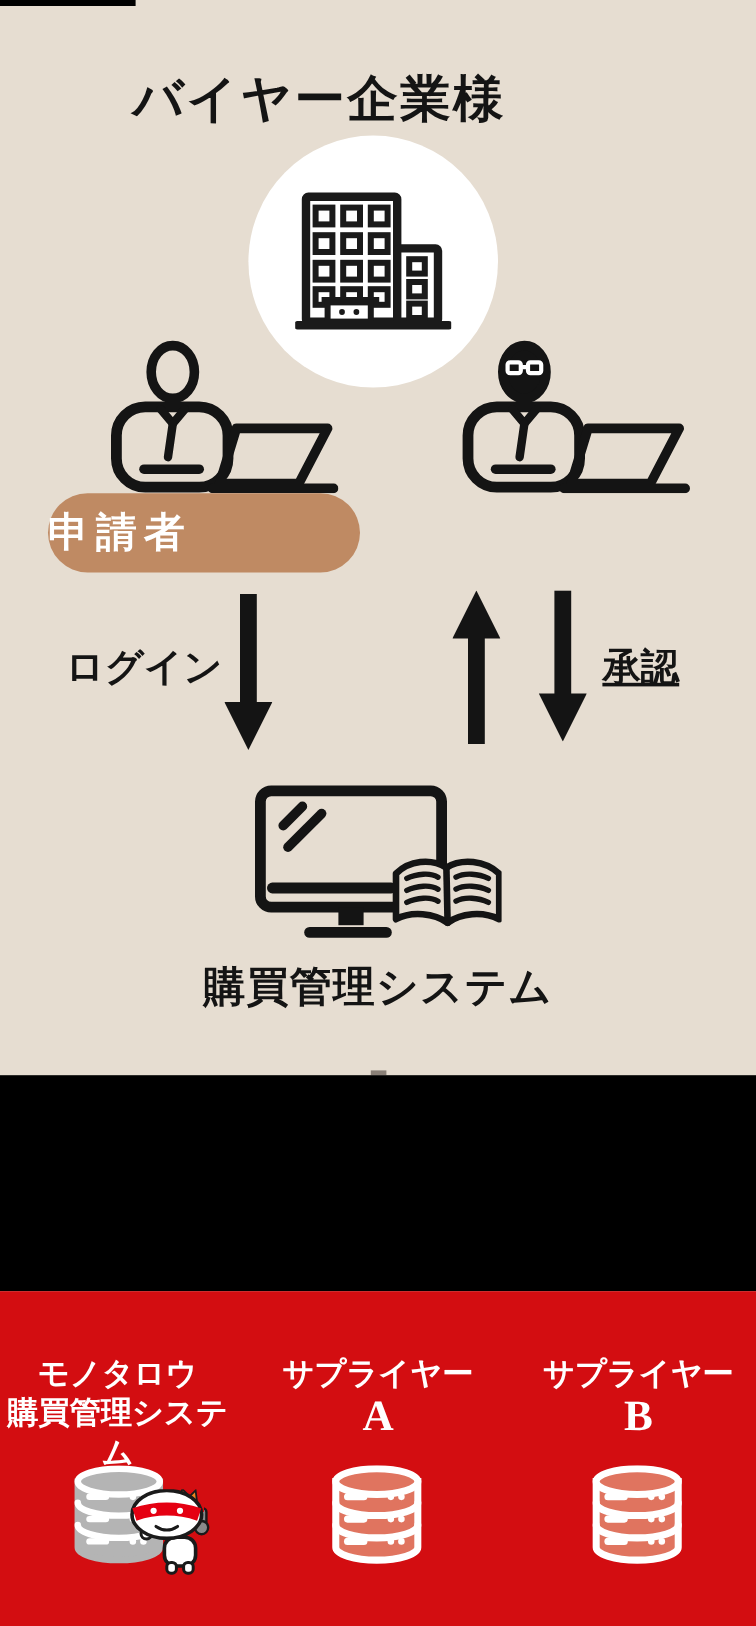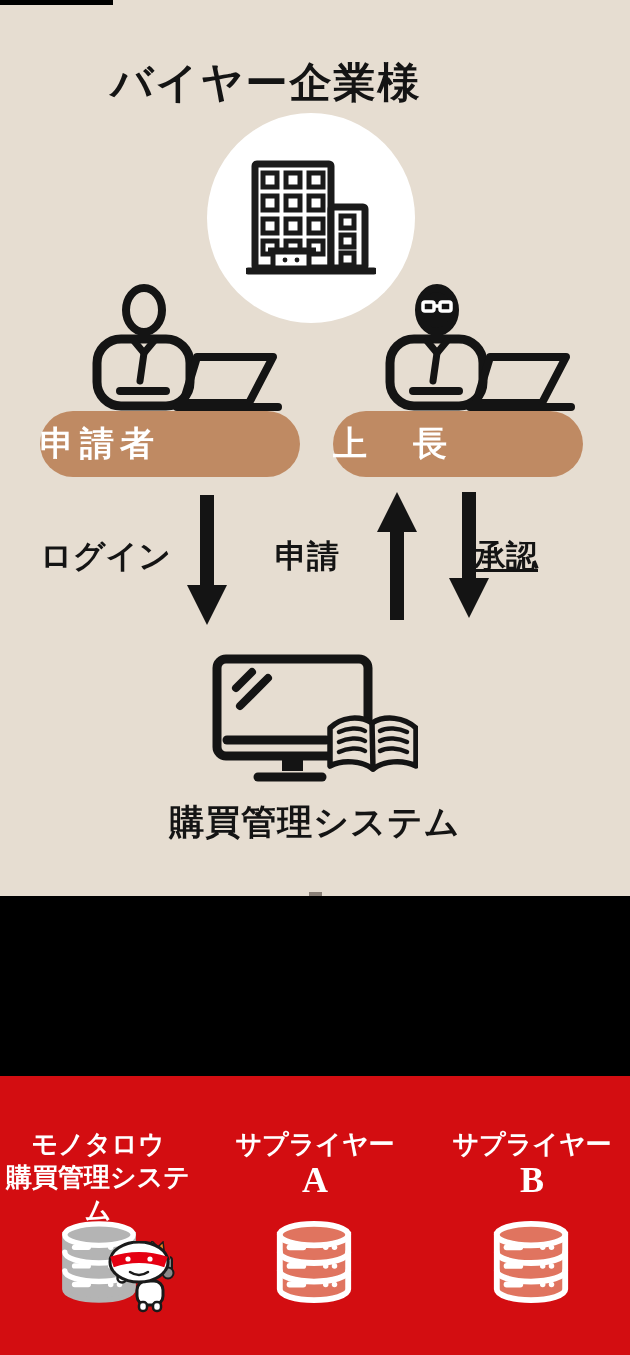--- a/index.html
+++ b/index.html
@@ -15,21 +15,21 @@
   .topbar{left:0;top:0;width:113px;height:5px;background:#000;}
   .title{left:0;top:60px;width:532px;text-align:center;font-size:42px;font-weight:800;
          color:var(--ink);letter-spacing:2px;line-height:1.1;}
   .circle{left:207px;top:113px;width:208px;height:210px;border-radius:50%;background:#fff;
           display:flex;align-items:center;justify-content:center;}
   .pill{top:411px;height:66px;border-radius:33px;background:var(--pill);
         display:flex;align-items:center;justify-content:flex-start;
         color:#fff;font-size:34px;font-weight:800;letter-spacing:6px;}
   .pill.p1{left:40px;width:260px;}
   .pill.p2{left:333px;width:250px;}
-  .flowlabel{top:535px;text-align:left;font-size:32px;font-weight:800;color:var(--ink);}
+  .flowlabel{top:535px;text-align:center;font-size:32px;font-weight:800;color:var(--ink);}
   .fl-login{left:40px;width:160px;}
   .fl-apply{left:275px;width:120px;}
   .fl-approve{left:474px;width:120px;text-decoration:underline;}
   .syslabel{left:0;top:799px;width:630px;text-align:center;font-size:35px;font-weight:800;
             color:var(--ink);letter-spacing:1px;}
   .blackband{left:0;top:896px;width:630px;height:180px;background:var(--black-band);}
   .notch{left:309px;top:892px;width:13px;height:4px;background:var(--notch);}
   .redband{left:0;top:1076px;width:630px;height:279px;background:var(--red-band);}
   .supcol{top:1128px;width:196px;text-align:center;color:#fff;font-weight:800;font-family:Liberation Serif, serif;}
   .supcol .l1{display:block;font-size:26px;line-height:33px;}
@@ -106,31 +106,27 @@
     <g fill="none" stroke="#ffffff" stroke-width="3.5">
       <rect x="38" y="19" width="11" height="9" rx="2"></rect>
       <rect x="55" y="19" width="11" height="9" rx="2"></rect>
       <line x1="49" y1="23" x2="55" y2="23"></line>
     </g>
   </svg>
 
   <div class="abs pill p1">
     <span>申請者</span>
   </div>
-  <div class="abs pill p2">
-    <span>上　長</span>
-  </div>
 
   <div class="abs flowlabel fl-login">ログイン</div>
   <svg class="abs" style="left:187px;top:495px" width="40" height="130" viewBox="0 0 40 130">
     <rect x="13" y="0" width="14" height="94" fill="#141414"></rect>
     <polygon points="0,90 40,90 20,130" fill="#141414"></polygon>
   </svg>
 
-  <div class="abs flowlabel fl-apply">申請</div>
   <svg class="abs" style="left:377px;top:492px" width="40" height="128" viewBox="0 0 40 128">
     <polygon points="0,40 40,40 20,0" fill="#141414"></polygon>
     <rect x="13" y="36" width="14" height="92" fill="#141414"></rect>
   </svg>
 
   <svg class="abs" style="left:449px;top:492px" width="40" height="126" viewBox="0 0 40 126">
     <rect x="13" y="0" width="14" height="90" fill="#141414"></rect>
     <polygon points="0,86 40,86 20,126" fill="#141414"></polygon>
   </svg>
   <div class="abs flowlabel fl-approve">承認</div>

